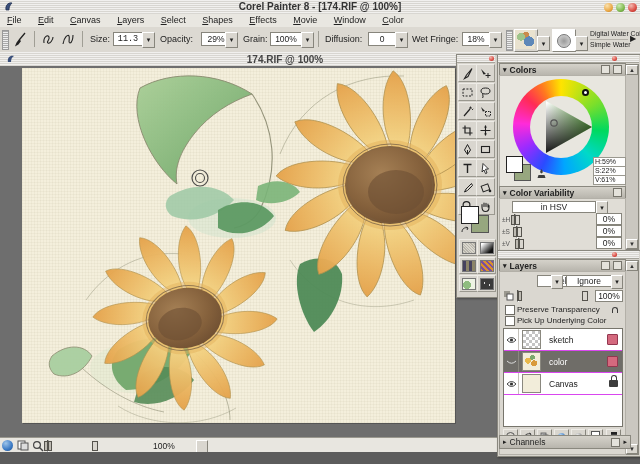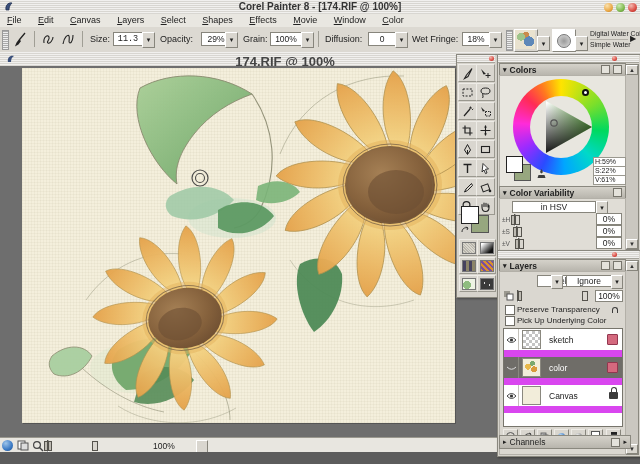--- a/index.html
+++ b/index.html
@@ -19,21 +19,21 @@
   .fld{height:12px;line-height:12px;background:#fff;border:1px solid #87857c;text-align:center;font-size:8.5px;}
   .dd{width:11px;height:14px;line-height:13px;text-align:center;font-size:7px;background:#d9d6cf;
       border:1px solid;border-color:#fff #87857c #87857c #fff;}
   .handle{width:5px;background:repeating-linear-gradient(180deg,#aaa 0,#aaa 1px,#eee 1px,#eee 2px);border:1px solid #999;}
   .toolbtn{width:17px;height:16px;display:flex;align-items:center;justify-content:center;
            background:#d9d6cf;border:1px solid;border-color:#eeece7 #9a988f #9a988f #eeece7;}
   .track{background:#6f6d66;border:1px solid;border-color:#55534d #fff #fff #55534d;position:relative;}
   .thumbsq{position:absolute;top:0;width:6px;height:100%;background:#d9d6cf;border:1px solid #55534d;box-sizing:border-box;}
   .chip{background:#fff;border:1px solid #9a988f;font-size:7px;line-height:8px;text-align:left;padding:0 1px;}
   .cbx{width:8px;height:8px;background:#fff;border:1px solid #6f6d66;}
-  .lrow{display:flex;align-items:center;height:21px;border-bottom:7px solid #d946ef;}
+  .lrow{display:flex;align-items:center;height:21px;border-bottom:1px solid #d946ef;}
   .eyecell{width:14px;height:100%;display:flex;align-items:center;justify-content:center;border-right:1px solid #c4c1ba;}
   .thumb{width:17px;height:17px;border:1px solid #8a887f;margin-left:3px;background:#f2edda;}
   .checker{background-image:linear-gradient(45deg,#c4c4c4 25%,transparent 25%,transparent 75%,#c4c4c4 75%),
            linear-gradient(45deg,#c4c4c4 25%,#fff 25%,#fff 75%,#c4c4c4 75%);
            background-size:6px 6px;background-position:0 0,3px 3px;background-color:#fff;}
   .badge{width:9px;height:9px;background:#d4697e;border:1px solid #93374f;border-radius:1px;}
   .lockb{position:relative;width:9px;height:7px;background:#3c3c3c;border-radius:1px;}
   .lockb::before{content:"";position:absolute;left:1.5px;top:-5px;width:4px;height:5px;
                  border:1.5px solid #3c3c3c;border-bottom:none;border-radius:3px 3px 0 0;}
   .scrollcol{background:#cac7c0;border:1px solid #8a887f;}
@@ -133,21 +133,21 @@
     </div>
     <span class="abs" style="left:630px;top:7px;font-size:8px;color:#222;">▶</span>
   </div>
 
   <div class="abs pin" style="left:0;top:52px;width:640px;height:14px;border-bottom:1px solid #9a988f;">
     <span class="abs" style="left:6px;top:2px;">
       <svg width="10" height="10" viewBox="0 0 10 10">
           <path d="M2,8 C1,4 4,1 8,2 C6,3 5,5 5,8 Z" fill="#3a4f7a"></path>
         </svg>
     </span>
-    <div class="abs" style="left:0;width:570px;top:2px;text-align:center;font-weight:bold;font-size:13px;color:#444;">174.RIF @ 100%</div>
+    <div class="abs" style="left:0;width:570px;top:2px;text-align:center;font-weight:bold;font-size:10px;color:#444;">174.RIF @ 100%</div>
   </div>
 
   <div class="abs" style="left:0;top:66px;width:640px;height:371px;background:#6e6e6e;">
     <div class="abs" style="left:22px;top:2px;width:433px;height:355px;background:#f4efdc;
          background-image:repeating-linear-gradient(0deg,rgba(120,110,70,0.05) 0 1px,transparent 1px 3px),
                           repeating-linear-gradient(90deg,rgba(120,110,70,0.05) 0 1px,transparent 1px 3px);
          box-shadow:1px 1px 0 #555;">
       <svg width="433" height="355" viewBox="0 0 433 355">
         <defs>
           <linearGradient id="pg" x1="26" y1="0" x2="100" y2="0" gradientUnits="userSpaceOnUse">

